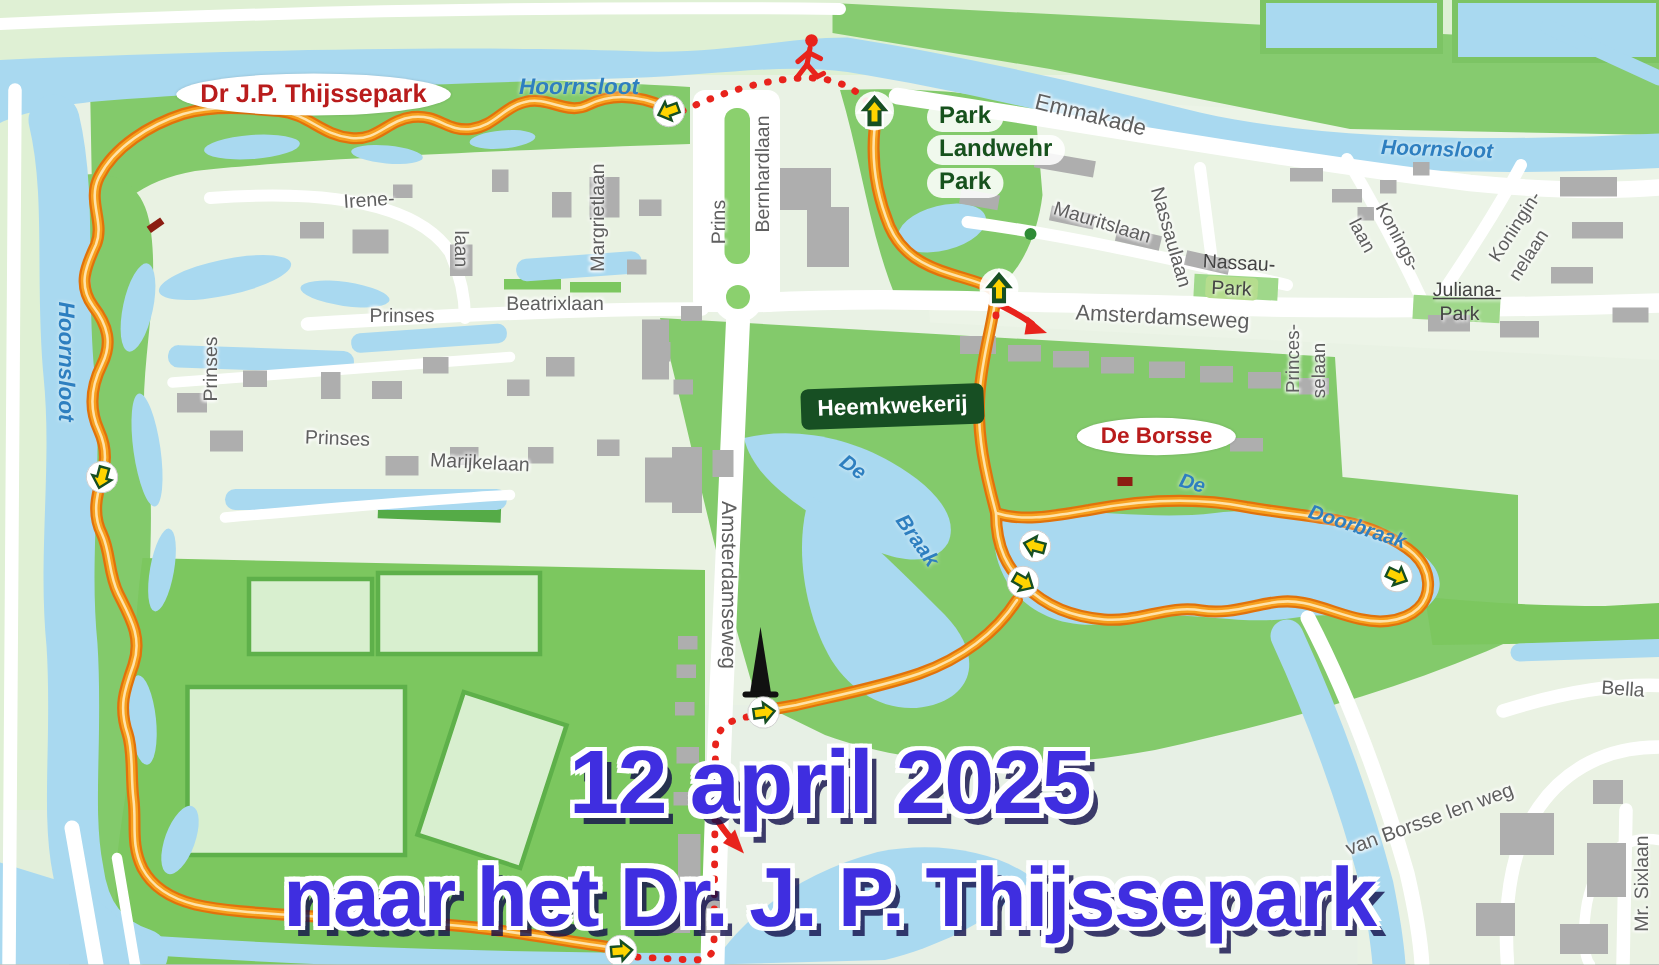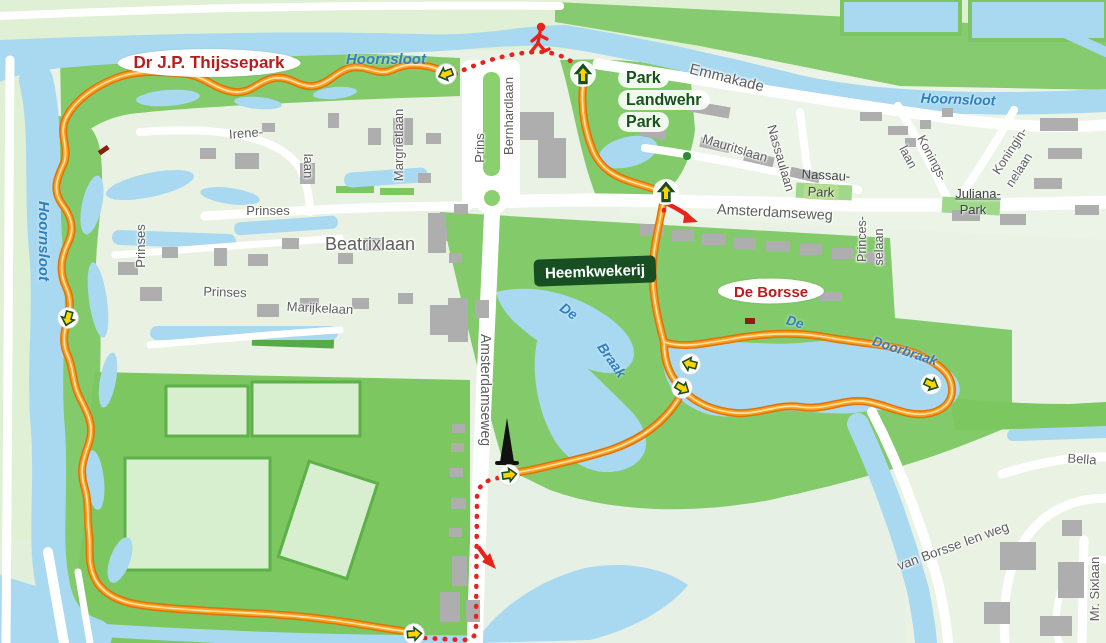--- a/index.html
+++ b/index.html
@@ -340,30 +340,32 @@
   <div class="lbl water-lbl" style="left:905px;top:351px;transform:translate(-50%,-50%) rotate(18deg);font-size:13.5px;">Doorbraak</div>
 
   <div class="lbl street" style="left:727px;top:77px;transform:translate(-50%,-50%) rotate(14deg);font-size:15px;">Emmakade</div>
   <div class="lbl street" style="left:246px;top:133px;transform:translate(-50%,-50%) rotate(-4deg);">Irene-</div>
   <div class="lbl street" style="left:308px;top:166px;transform:translate(-50%,-50%) rotate(90deg);">laan</div>
   <div class="lbl street" style="left:398px;top:145px;transform:translate(-50%,-50%) rotate(-90deg);">Margrietlaan</div>
   <div class="lbl street" style="left:479px;top:148px;transform:translate(-50%,-50%) rotate(-90deg);">Prins</div>
   <div class="lbl street" style="left:508px;top:116px;transform:translate(-50%,-50%) rotate(-90deg);">Bernhardlaan</div>
   <div class="lbl street" style="left:140px;top:246px;transform:translate(-50%,-50%) rotate(-90deg);">Prinses</div>
   <div class="lbl street" style="left:268px;top:210px;transform:translate(-50%,-50%);">Prinses</div>
-  <div class="lbl street" style="left:370px;top:202px;transform:translate(-50%,-50%);font-size:18px;margin-top:42px;">Beatrixlaan</div>
+  <div class="lbl street" style="left:370px;top:202px;transform:translate(-50%,-50%);font-size:13px;">Beatrixlaan</div>
   <div class="lbl street" style="left:225px;top:292px;transform:translate(-50%,-50%) rotate(2deg);">Prinses</div>
   <div class="lbl street" style="left:320px;top:308px;transform:translate(-50%,-50%) rotate(3deg);">Marijkelaan</div>
   <div class="lbl street" style="left:735px;top:148px;transform:translate(-50%,-50%) rotate(17deg);">Mauritslaan</div>
   <div class="lbl street" style="left:781px;top:158px;transform:translate(-50%,-50%) rotate(74deg);">Nassaulaan</div>
   <div class="lbl street" style="left:932px;top:158px;transform:translate(-50%,-50%) rotate(62deg);font-size:12.5px;">Konings-</div>
   <div class="lbl street" style="left:908px;top:157px;transform:translate(-50%,-50%) rotate(62deg);font-size:12.5px;">laan</div>
   <div class="lbl street" style="left:1010px;top:151px;transform:translate(-50%,-50%) rotate(-57deg);font-size:12.5px;">Koningin-</div>
   <div class="lbl street" style="left:1019px;top:170px;transform:translate(-50%,-50%) rotate(-57deg);font-size:12.5px;">nelaan</div>
   <div class="lbl street" style="left:775px;top:212px;transform:translate(-50%,-50%) rotate(3deg);font-size:14.5px;">Amsterdamseweg</div>
   <div class="lbl street" style="left:486px;top:390px;transform:translate(-50%,-50%) rotate(90deg);font-size:14px;">Amsterdamseweg</div>
   <div class="lbl street" style="left:862px;top:239px;transform:translate(-50%,-50%) rotate(-90deg);font-size:12.5px;">Princes-</div>
   <div class="lbl street" style="left:879px;top:247px;transform:translate(-50%,-50%) rotate(-90deg);font-size:12.5px;">selaan</div>
   <div class="lbl street" style="left:953px;top:546px;transform:translate(-50%,-50%) rotate(-20deg);font-size:13.5px;">van Borsse len weg</div>
   <div class="lbl street" style="left:1094px;top:589px;transform:translate(-50%,-50%) rotate(-90deg);">Mr. Sixlaan</div>
   <div class="lbl street" style="left:1082px;top:459px;transform:translate(-50%,-50%) rotate(4deg);">Bella</div>
 
+  <div id="overlay1" class="overlay-line">12 april 2025</div>
+  <div id="overlay2" class="overlay-line">naar het Dr. J. P. Thijssepark</div>
 </div>
 
 </body></html>

